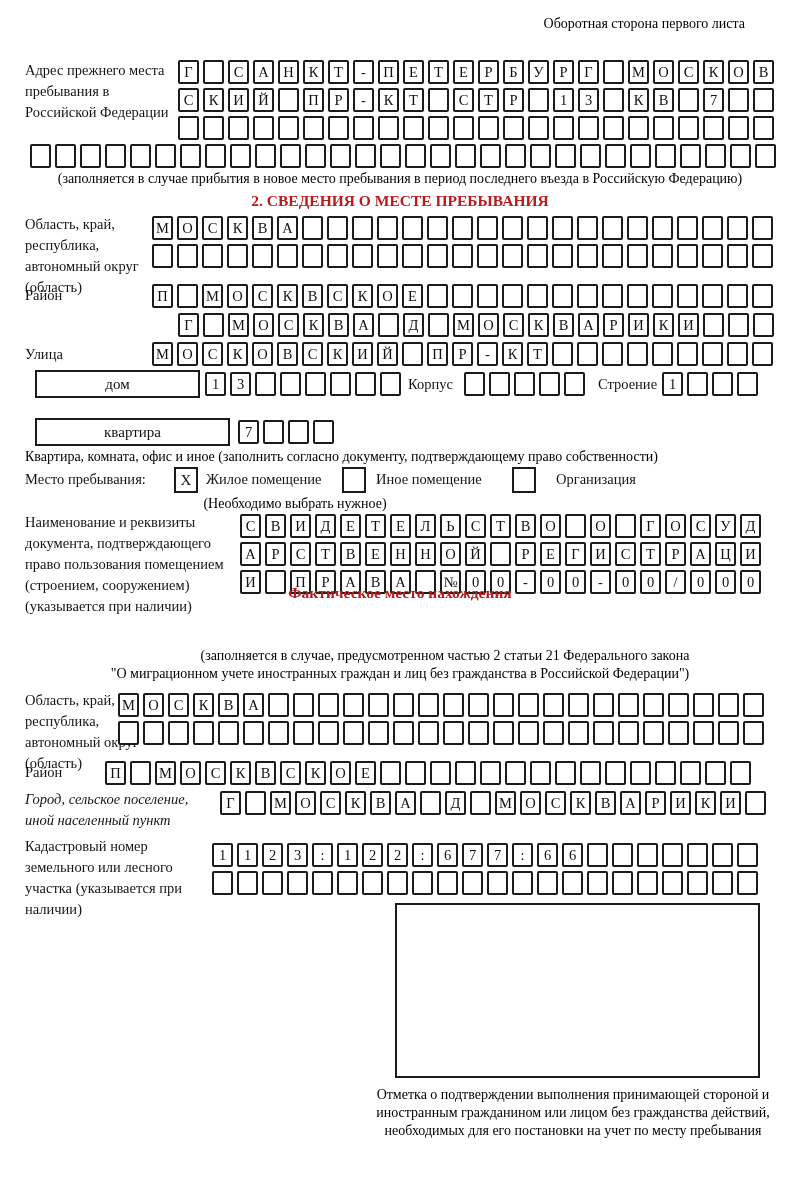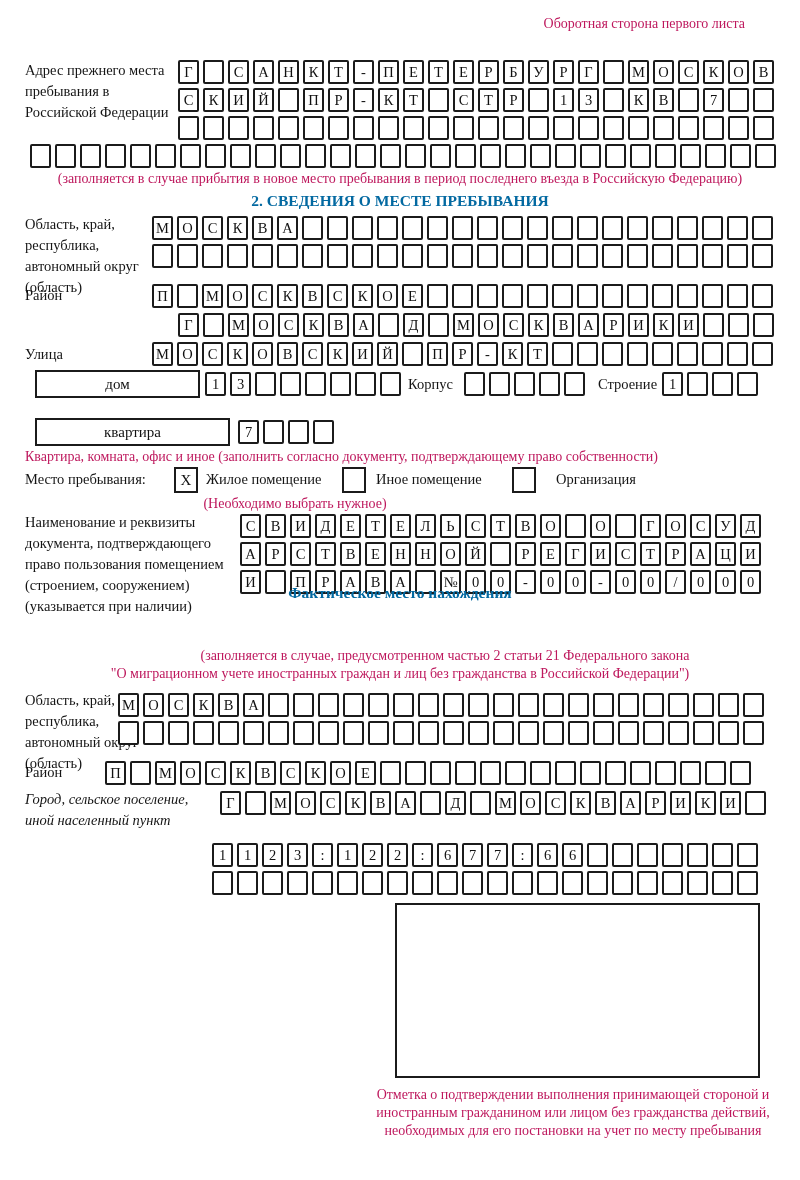--- a/index.html
+++ b/index.html
@@ -1,23 +1,23 @@
 <!DOCTYPE html>
 <html><head>
 <meta charset="utf-8">
 <style>
   * { margin:0; padding:0; box-sizing:border-box; }
   html,body { background:#ffffff; }
   body { font-family:"Liberation Serif", serif; color:#111; }
   .page { position:relative; width:800px; height:1180px; background:#fff; overflow:hidden; }
 
   .lbl { position:absolute; font-size:14.5px; line-height:21px; color:#151515; }
-  .cap { position:absolute; font-size:14px; color:#be185d; }
+  .cap { position:absolute; font-size:14px; color:#000000; }
   .cap.center { left:0; width:800px; text-align:center; }
-  .ttl { position:absolute; left:0; width:800px; text-align:center; font-weight:bold; font-size:15.5px; color:#0369a1; }
+  .ttl { position:absolute; left:0; width:800px; text-align:center; font-weight:bold; font-size:15.5px; color:#b91c1c; }
 
   .cellrow { position:absolute; display:flex; gap:4px; }
   .cell { flex:none; width:21px; height:24px; border:2px solid #1b1b1b; border-radius:2px;
           background:#fff; display:flex; align-items:center; justify-content:center;
           font-size:14.5px; color:#111; }
 
   .labelbox { position:absolute; height:28px; border:2px solid #1b1b1b; background:#fff;
               display:flex; align-items:center; justify-content:center; font-size:15px; }
 
   .chk { position:absolute; width:24px; height:26px; border:2px solid #1b1b1b; background:#fff;
@@ -515,20 +515,21 @@
       <div class="cell">К</div>
       <div class="cell">В</div>
       <div class="cell">А</div>
       <div class="cell">Р</div>
       <div class="cell">И</div>
       <div class="cell">К</div>
       <div class="cell">И</div>
       <div class="cell"></div>
     </div>
 
+  <div class="lbl" style="top:836px; left:25px; width:182px;">Кадастровый номер земельного или лесного участка (указывается при наличии)</div>
   <div class="cellrow" style="top:843px; left:212px;">
       <div class="cell">1</div>
       <div class="cell">1</div>
       <div class="cell">2</div>
       <div class="cell">3</div>
       <div class="cell">:</div>
       <div class="cell">1</div>
       <div class="cell">2</div>
       <div class="cell">2</div>
       <div class="cell">:</div>

